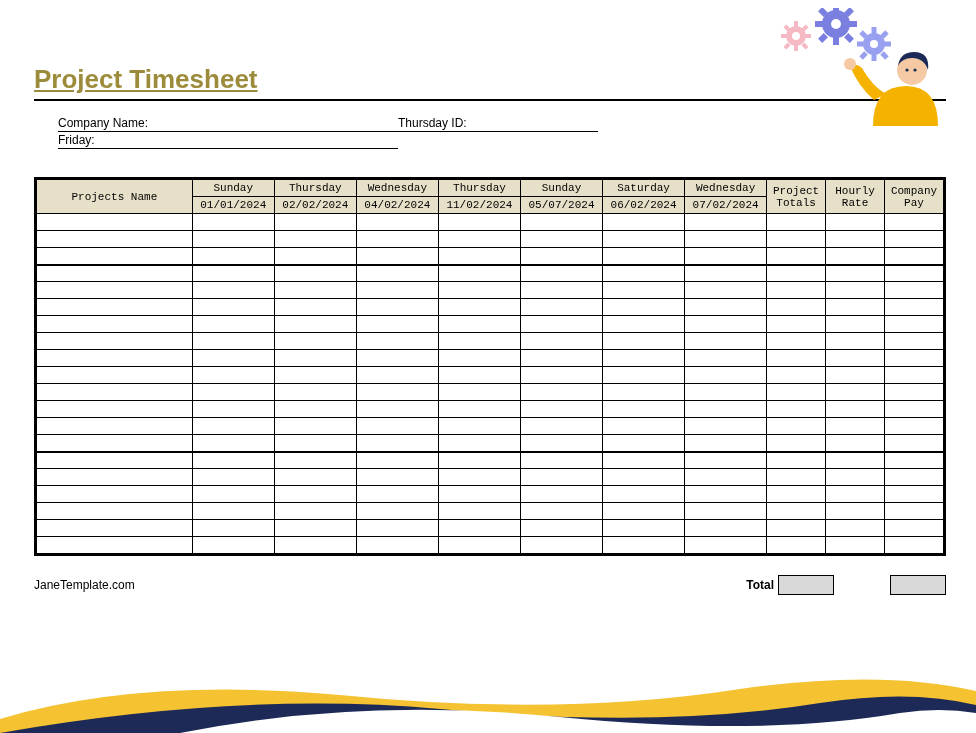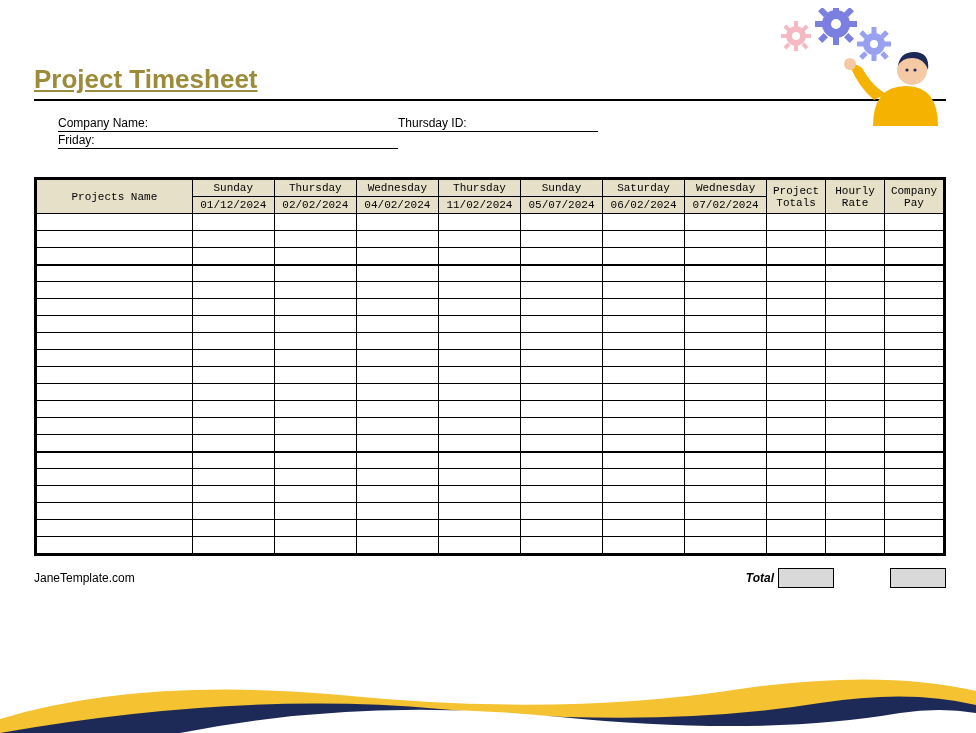--- a/index.html
+++ b/index.html
@@ -14,24 +14,24 @@
   .info-label{font-size:12px;}
   .sheet{margin-top:28px;border:2px solid #000;border-bottom:2px solid #000;font-family:Liberation Mono, monospace;}
   table{width:100%;border-collapse:collapse;table-layout:fixed;}
   th,td{border:1px solid #000;font-size:11px;text-align:center;vertical-align:middle;}
   th{background:#e6e0c8;font-weight:normal;padding:2px 2px;}
   col.proj{width:148px;}
   col.day{width:78px;}
   col.tot{width:56px;}
   tbody td{height:17px;}
   tr.section td{border-top:2px solid #000;}
-  .footer-row{display:flex;align-items:center;font-size:12px;margin-top:12px;}
+  .footer-row{display:flex;align-items:center;font-size:12px;margin-top:19px;}
   .footer-row .brand{flex:0 0 auto;}
   .footer-row .spacer{flex:1;}
-  .footer-row .total-label{font-weight:bold;margin-right:4px;font-style:italic;}
+  .footer-row .total-label{font-weight:bold;margin-right:4px;}
   .footer-row .total-box{width:56px;height:20px;border:1px solid #000;background:#d9d9d9;}
   .footer-row .gap{width:56px;height:20px;}
   
   .wave{position:absolute;bottom:0;left:0;width:976px;height:100px;pointer-events:none;}
   
   .illus{position:absolute;top:8px;right:28px;width:170px;height:120px;pointer-events:none;}
 </style>
 </head>
 <body>
 
@@ -72,21 +72,21 @@
           <th>Wednesday</th>
           <th>Thursday</th>
           <th>Sunday</th>
           <th>Saturday</th>
           <th>Wednesday</th>
           <th rowspan="2">Project Totals</th>
           <th rowspan="2">Hourly Rate</th>
           <th rowspan="2">Company Pay</th>
         </tr>
         <tr>
-          <th>01/12/2024</th>
+          <th>01/01/2024</th>
           <th>02/02/2024</th>
           <th>04/02/2024</th>
           <th>11/02/2024</th>
           <th>05/07/2024</th>
           <th>06/02/2024</th>
           <th>07/02/2024</th>
         </tr>
       </thead>
       <tbody id="sheet-body">
           <tr>

